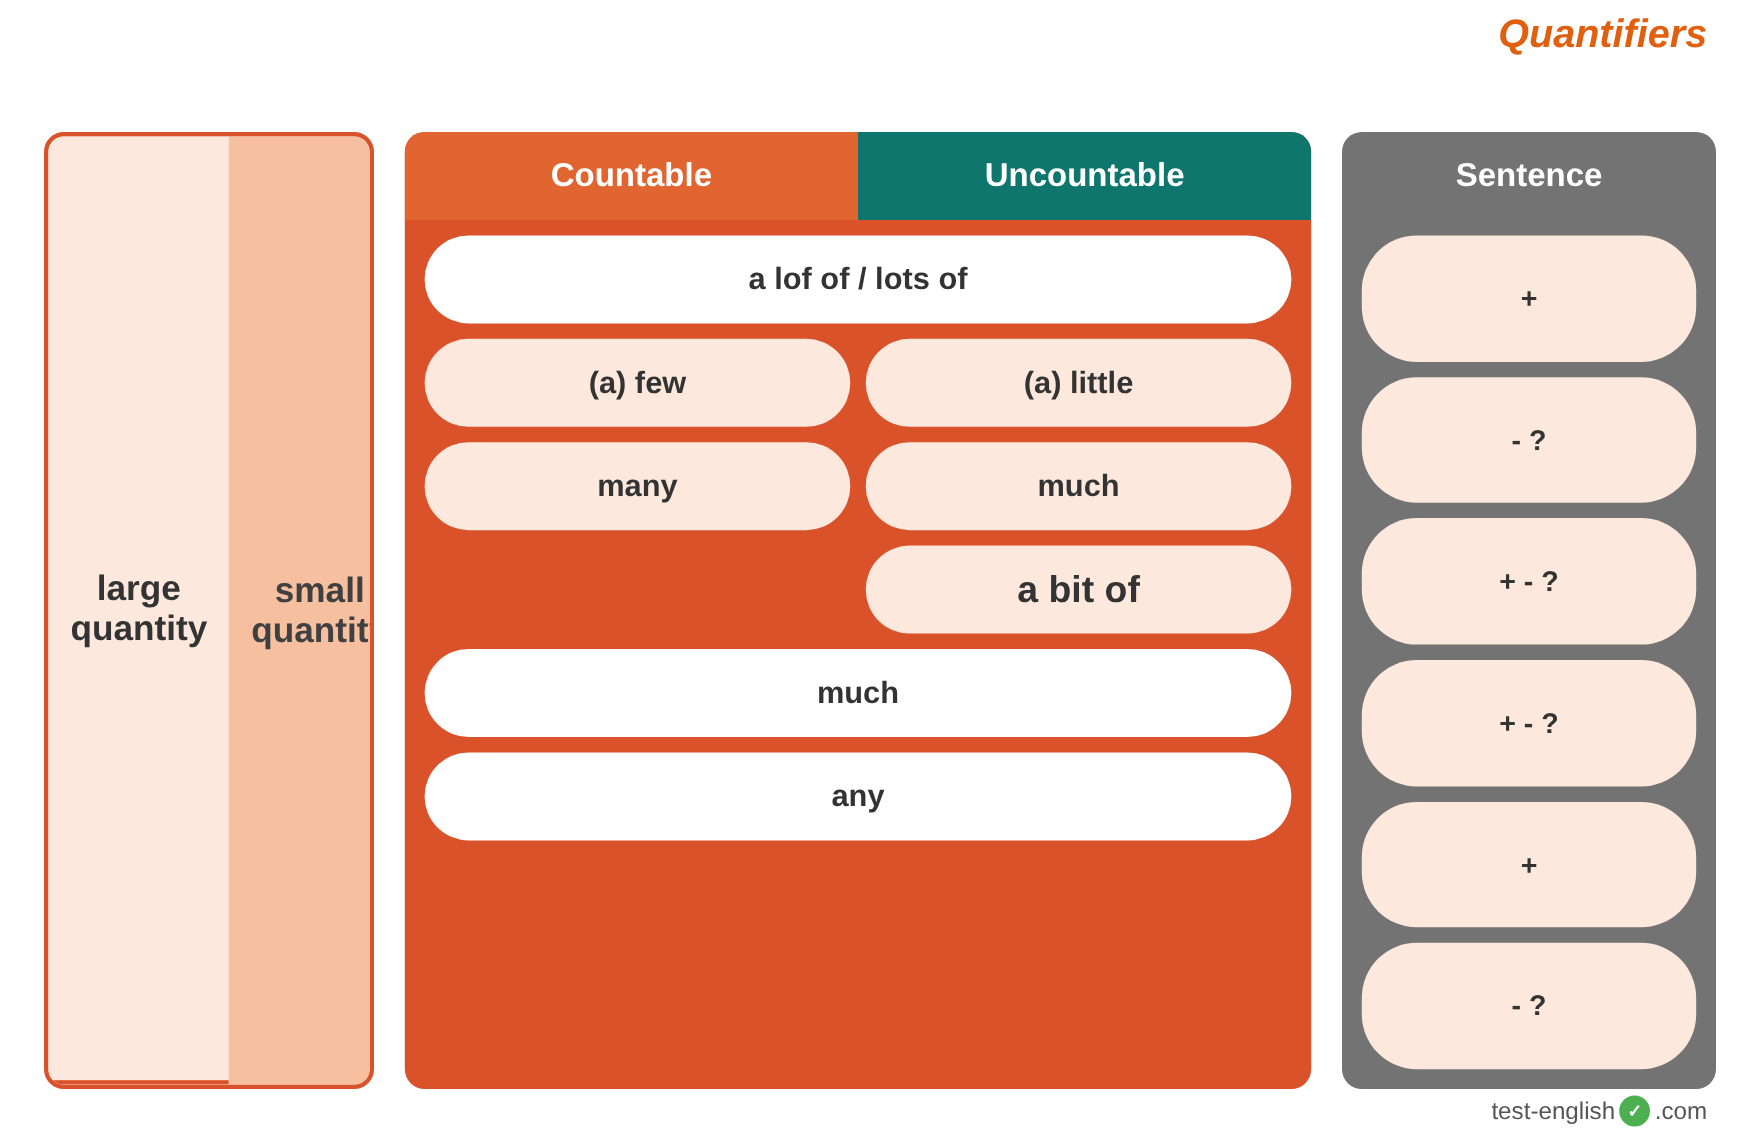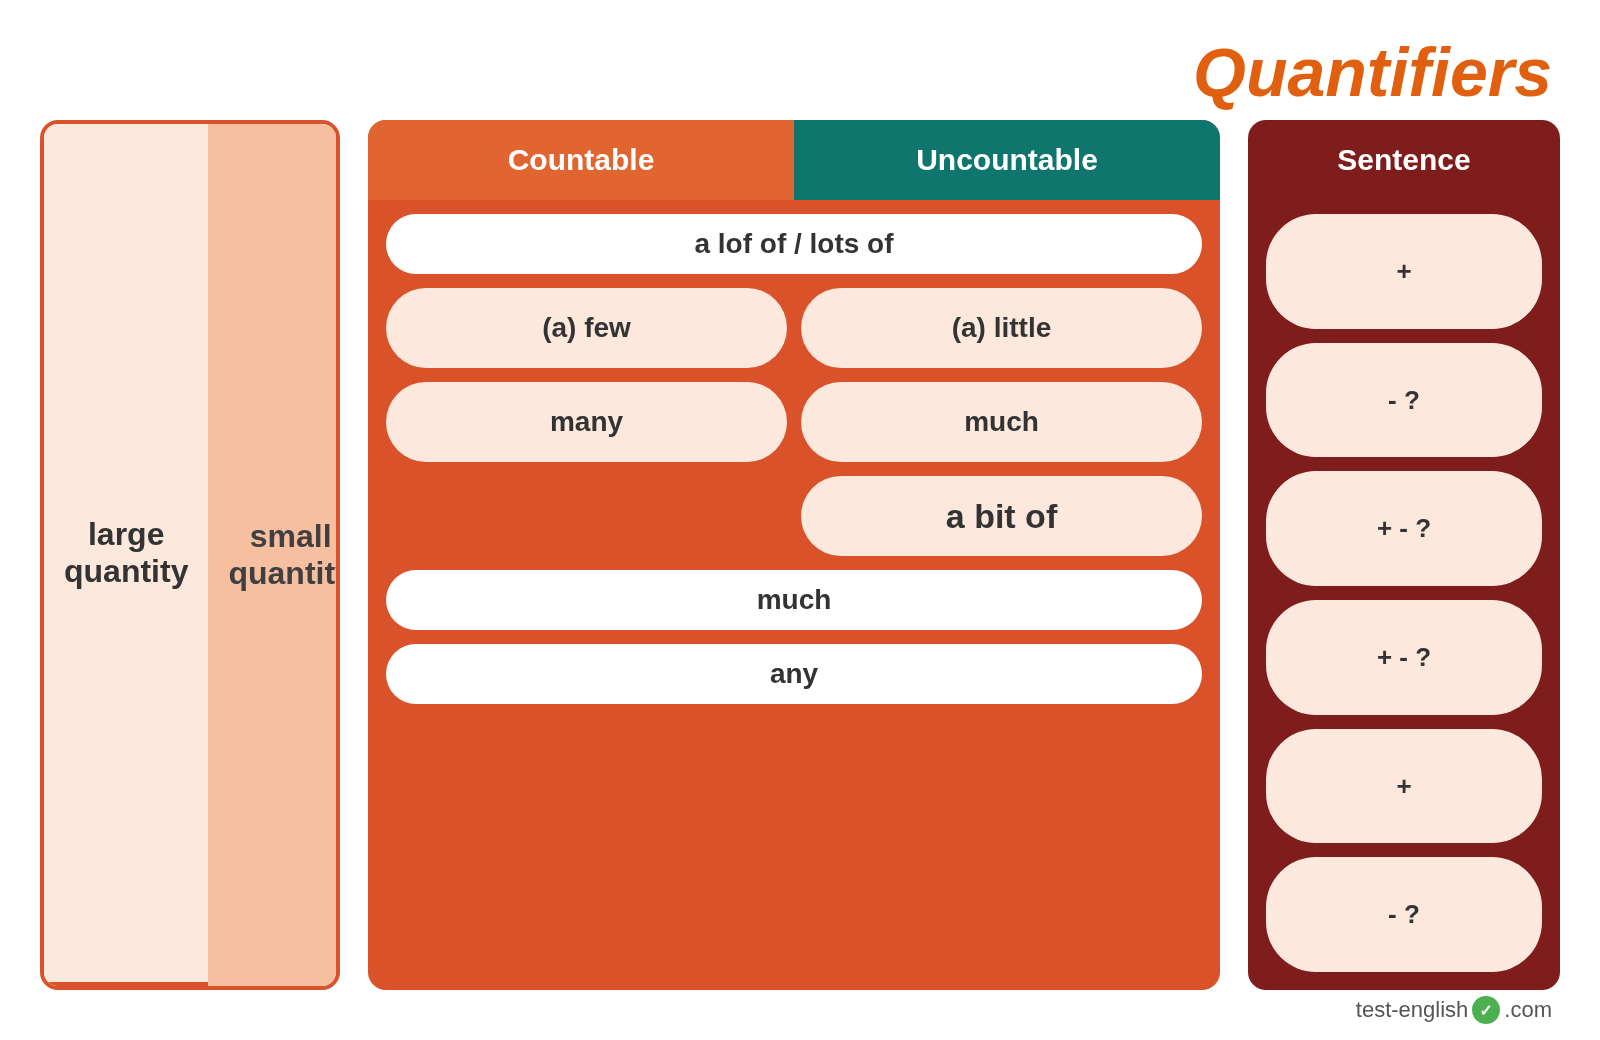--- a/index.html
+++ b/index.html
@@ -16,23 +16,23 @@
     .page-wrapper {
       width: 1600px;
       height: 1040px;
       background: #fff;
       position: relative;
       padding: 30px 40px 30px 40px;
     }
 
     .title {
       position: absolute;
-      top: 33px;
+      top: 10px;
       right: 48px;
-      font-size: 68px;
+      font-size: 36px;
       font-weight: bold;
       color: #e06010;
       font-style: italic;
     }
 
     .main-content {
       display: flex;
       flex-direction: row;
       gap: 28px;
       margin-top: 90px;
@@ -117,21 +117,21 @@
       flex: 1;
       display: flex;
       flex-direction: column;
       gap: 14px;
       padding: 14px 18px 18px 18px;
     }
 
     .row-full {
       background: #fff;
       border-radius: 50px;
-      height: 60px;
+      height: 80px;
       display: flex;
       align-items: center;
       justify-content: center;
       font-size: 28px;
       font-weight: bold;
       color: #333;
       width: 100%;
     }
 
     .row-split {
@@ -184,22 +184,22 @@
       display: flex;
       align-items: center;
       justify-content: center;
       font-size: 34px;
       font-weight: bold;
       color: #333;
     }
 
     
     .right-panel {
-      width: 312px;
-      background: #7f1d1d;
+      width: 340px;
+      background: #737373;
       border-radius: 18px;
       display: flex;
       flex-direction: column;
       overflow: hidden;
       flex-shrink: 0;
     }
 
     .right-header {
       height: 80px;
       display: flex;

